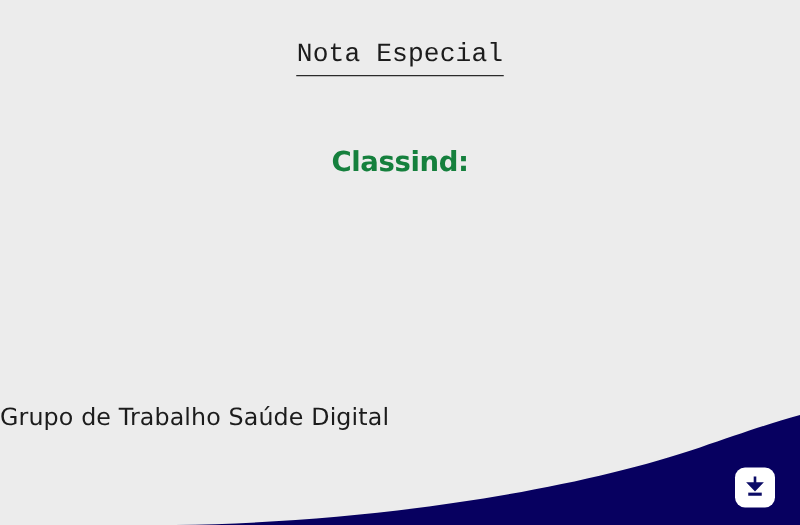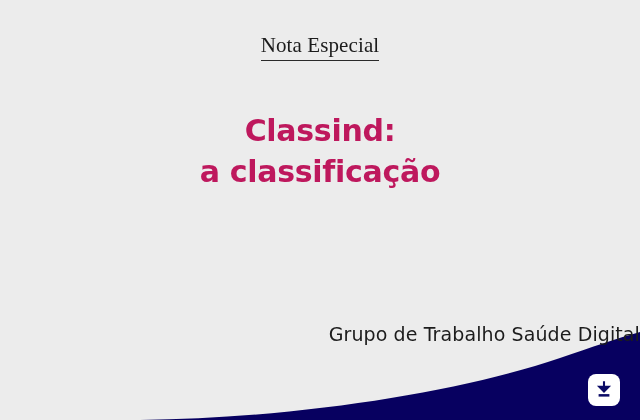--- a/index.html
+++ b/index.html
@@ -34,56 +34,56 @@
   
   #kicker-wrap {
     position: absolute;
     left: 0;
     top: 32px;
     width: 640px;
     text-align: center;
   }
   #kicker {
     display: inline-block;
-    font-family: Liberation Serif, serif;
+    font-family: Liberation Mono, monospace;
     font-size: 21px;
     font-weight: 400;
     color: #1c1c1c;
     letter-spacing: 0.1px;
     line-height: 1.25;
     padding-bottom: 2px;
     border-bottom: 1.6px solid #2a2a2a;
   }
 
   
   #headline {
     position: absolute;
     left: 0;
     top: 110px;
     width: 640px;
     text-align: center;
   }
   #headline .hl-line {
     display: block;
     font-family: "DejaVu Sans", sans-serif;
-    font-size: 30px;
+    font-size: 22px;
     font-weight: 700;
-    color: #be185d;
+    color: #15803d;
     line-height: 41px;
     letter-spacing: -0.3px;
     white-space: nowrap;
   }
 
   
   #subtitle-wrap {
     position: absolute;
     left: 0;
     top: 322px;
     width: 640px;
-    text-align: right;
+    text-align: left;
   }
   #subtitle {
     display: inline-block;
     font-family: "DejaVu Sans", sans-serif;
     font-size: 19px;
     font-weight: 400;
     color: #1c1c1c;
     line-height: 1.3;
     letter-spacing: 0.1px;
   }
@@ -112,21 +112,20 @@
   <svg id="wave-shape" viewBox="0 0 640 420" preserveAspectRatio="none" aria-hidden="true">
     <path d="M 140 420 C 300 418 460 392 560 358 C 592 347 618 338 640 332 L 640 420 Z" fill="#070060"></path>
   </svg>
 
   <div id="kicker-wrap">
     <span id="kicker">Nota Especial</span>
   </div>
 
   <div id="headline">
     <span class="hl-line">Classind:</span>
-    <span class="hl-line">a classificação</span>
   </div>
 
   <div id="subtitle-wrap">
     <span id="subtitle">Grupo de Trabalho Saúde Digital</span>
   </div>
 
   <div id="download-button">
     <span>
       <svg width="20" height="20" viewBox="0 0 20 20" aria-hidden="true">
         <path d="M10 2.2 L10 9.6 M10 11.6 L5.4 6.9 L14.6 6.9 Z" fill="#0b0b66" stroke="#0b0b66" stroke-width="2.1" stroke-linecap="square" stroke-linejoin="miter"></path>

